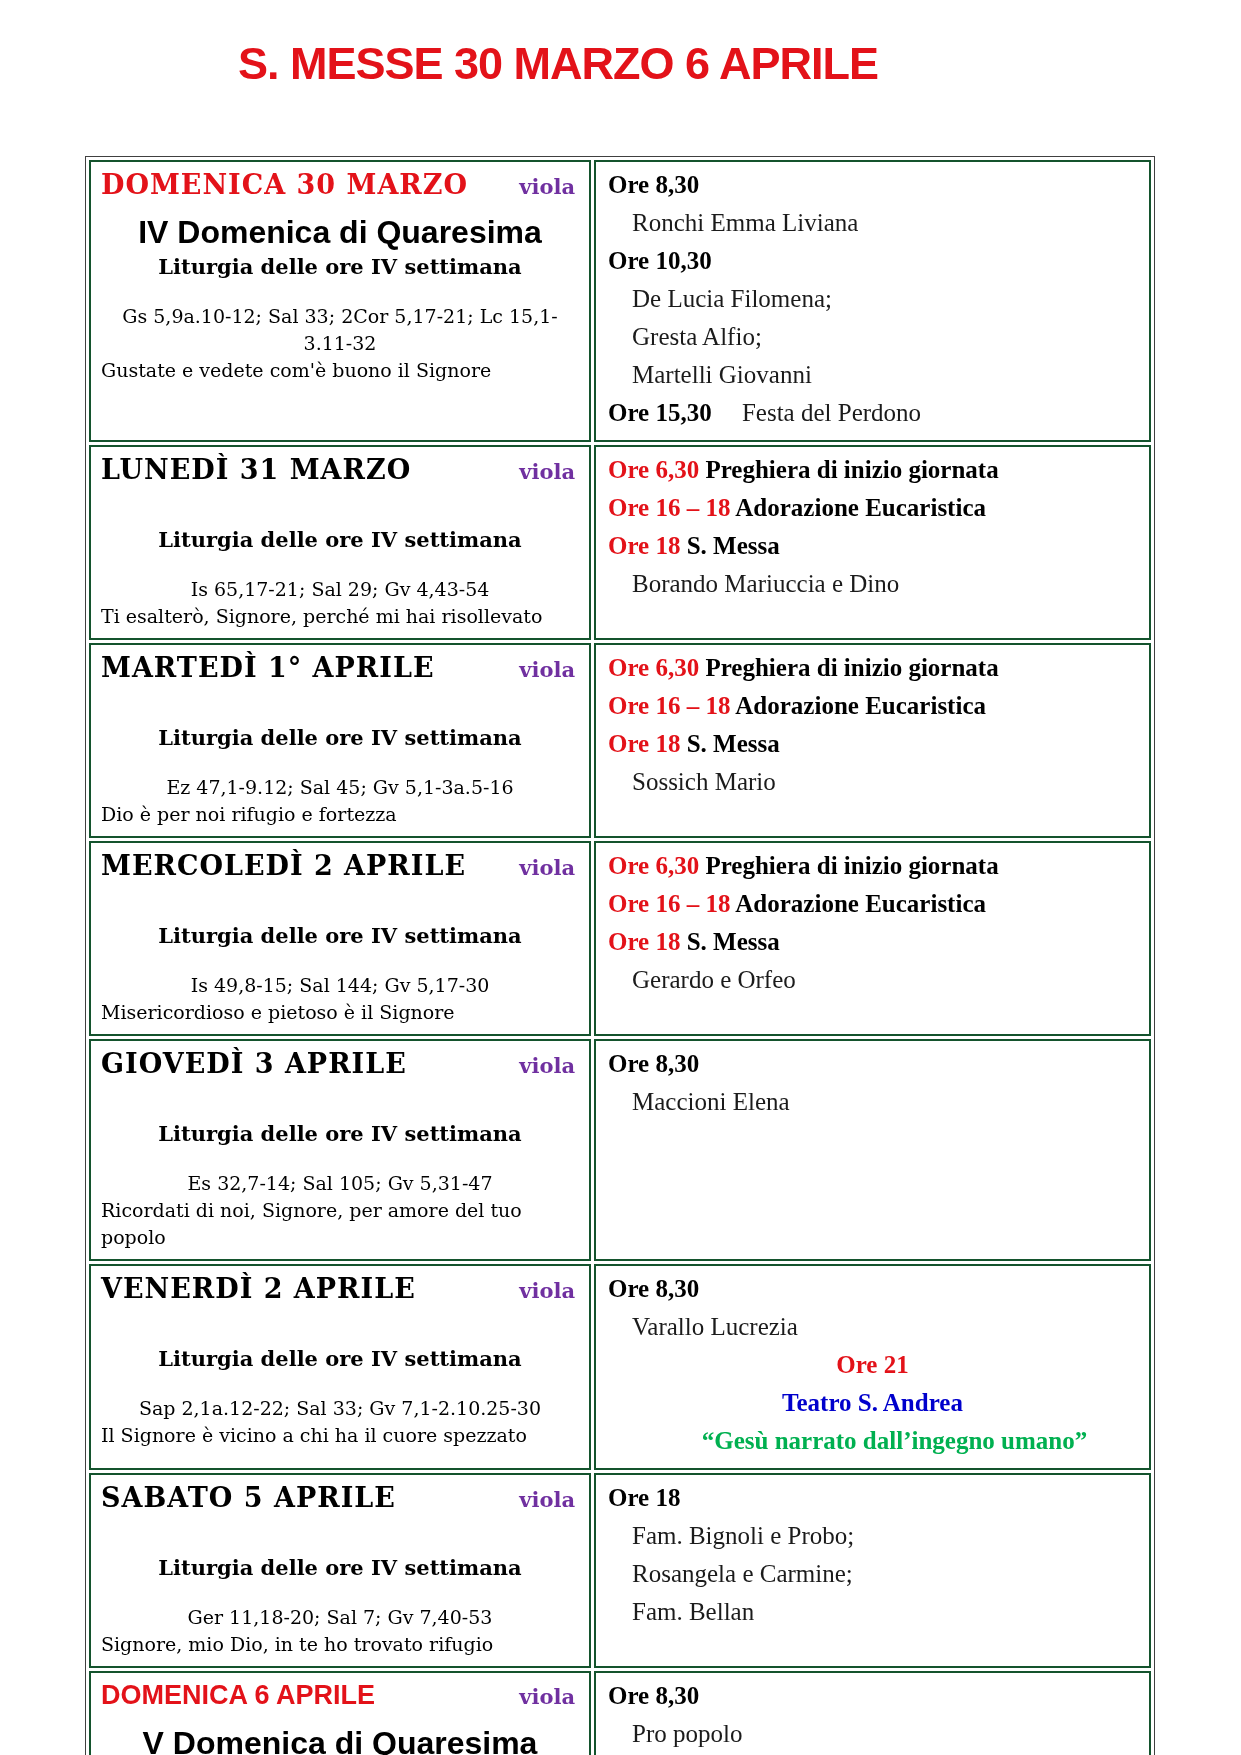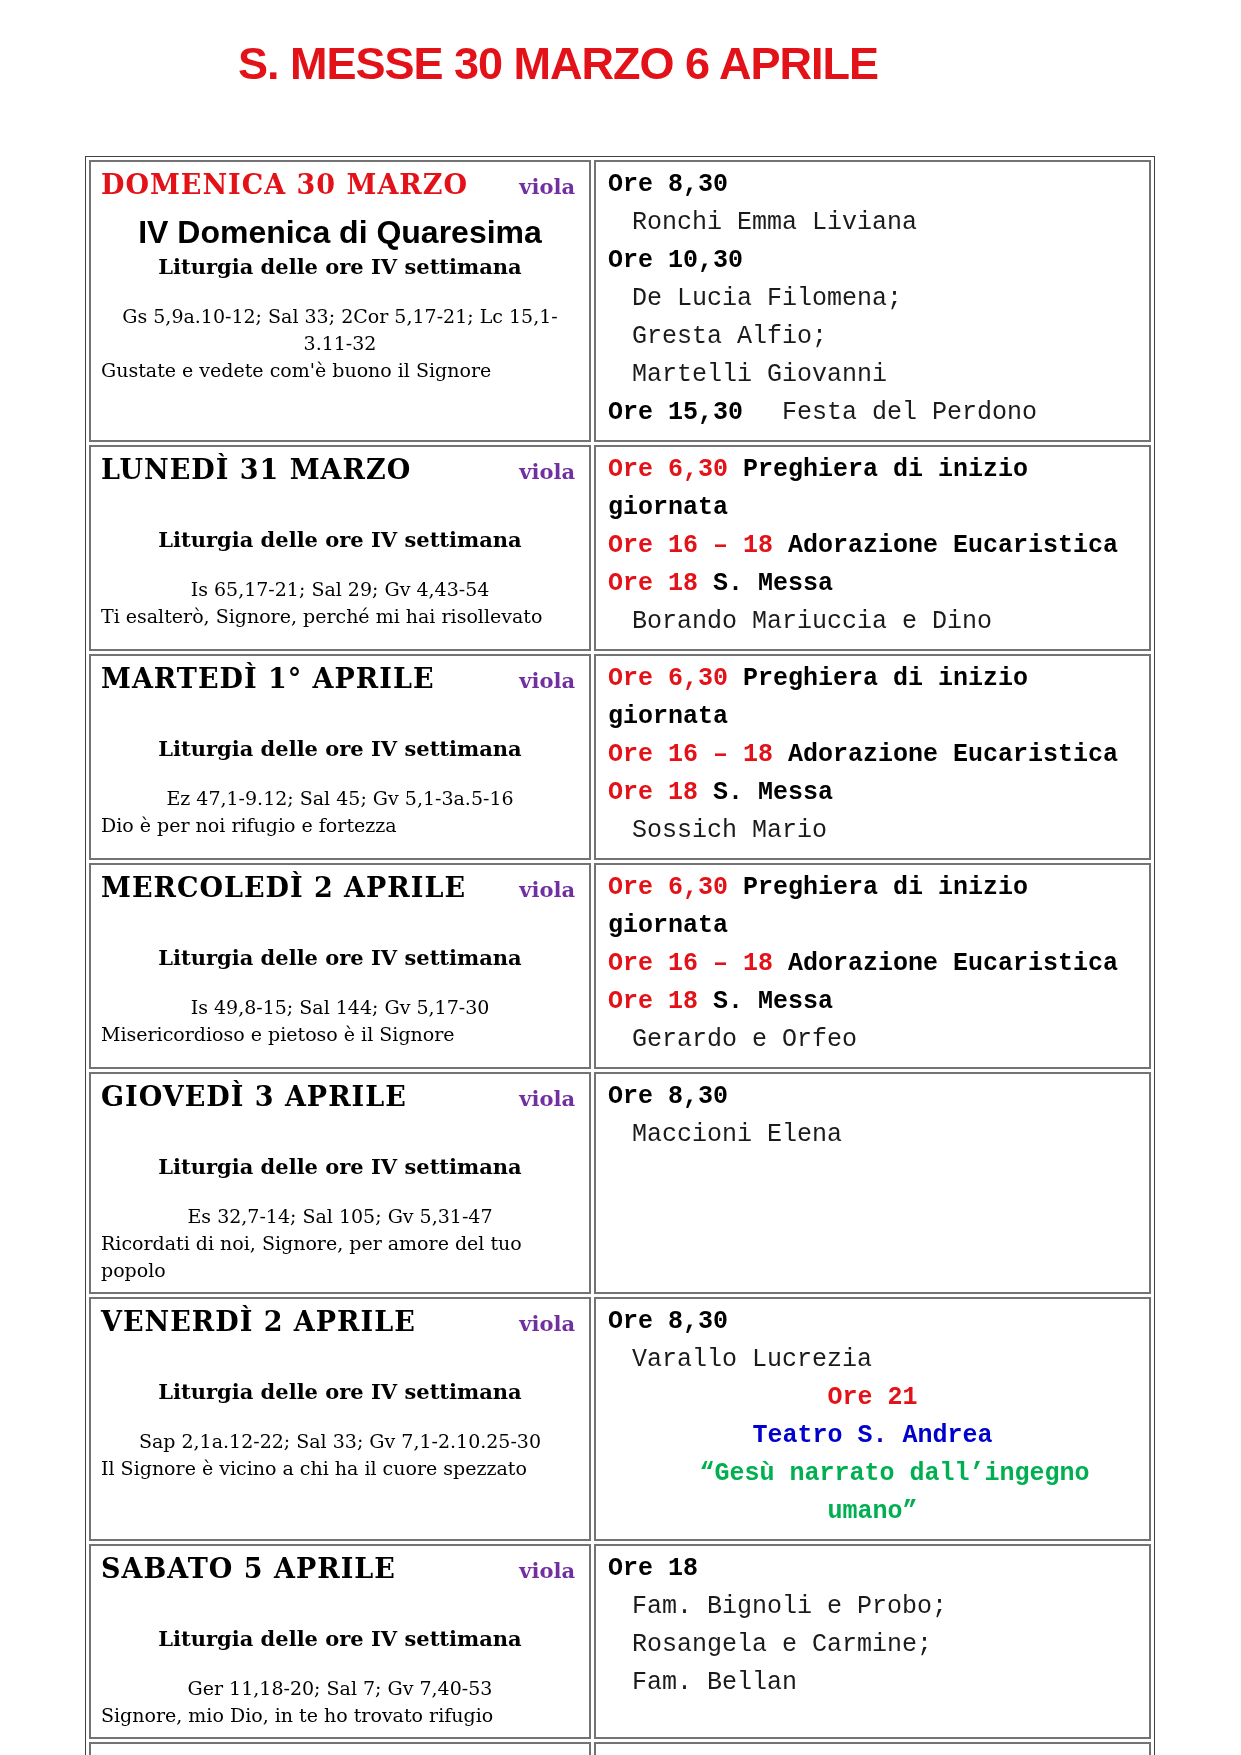--- a/index.html
+++ b/index.html
@@ -22,21 +22,21 @@
   }
   table.schedule{
     position:absolute;top:156px;left:85px;
     width:1070px;
     border-collapse:separate;
     border-spacing:3px;
     border:1px solid #404040;
     background:#ffffff;
   }
   td{
-    border:2px solid #737373;
+    border:2px solid #14532d;
     vertical-align:top;
     padding:5px 10px 8px 10px;
     background:#ffffff;
   }
   td.left-cell{width:478px;}
   .day-row{
     display:flex;
     justify-content:space-between;
     align-items:baseline;
     padding-top:2px;
@@ -77,21 +77,21 @@
     margin-top:24px;
     line-height:27px;
     text-align:center;
   }
   .incipit{
     font-size:19px;
     font-weight:normal;
     line-height:27px;
   }
   td.right-cell{
-    font-family:Liberation Mono, monospace;
+    font-family:Liberation Serif, serif;
     font-size:25px;
     color:#1b1b1b;
     padding:4px 12px 8px 12px;
   }
   .rline{line-height:38px;}
   .align-center{text-align:center;}
   .seg-plain{font-weight:normal;margin-left:24px;}
   .seg-bold{font-weight:bold;color:#000000;}
   .seg-red{font-weight:bold;color:#e31219;text-align:center;}
   .seg-blue{font-weight:bold;color:#0000cc;}

